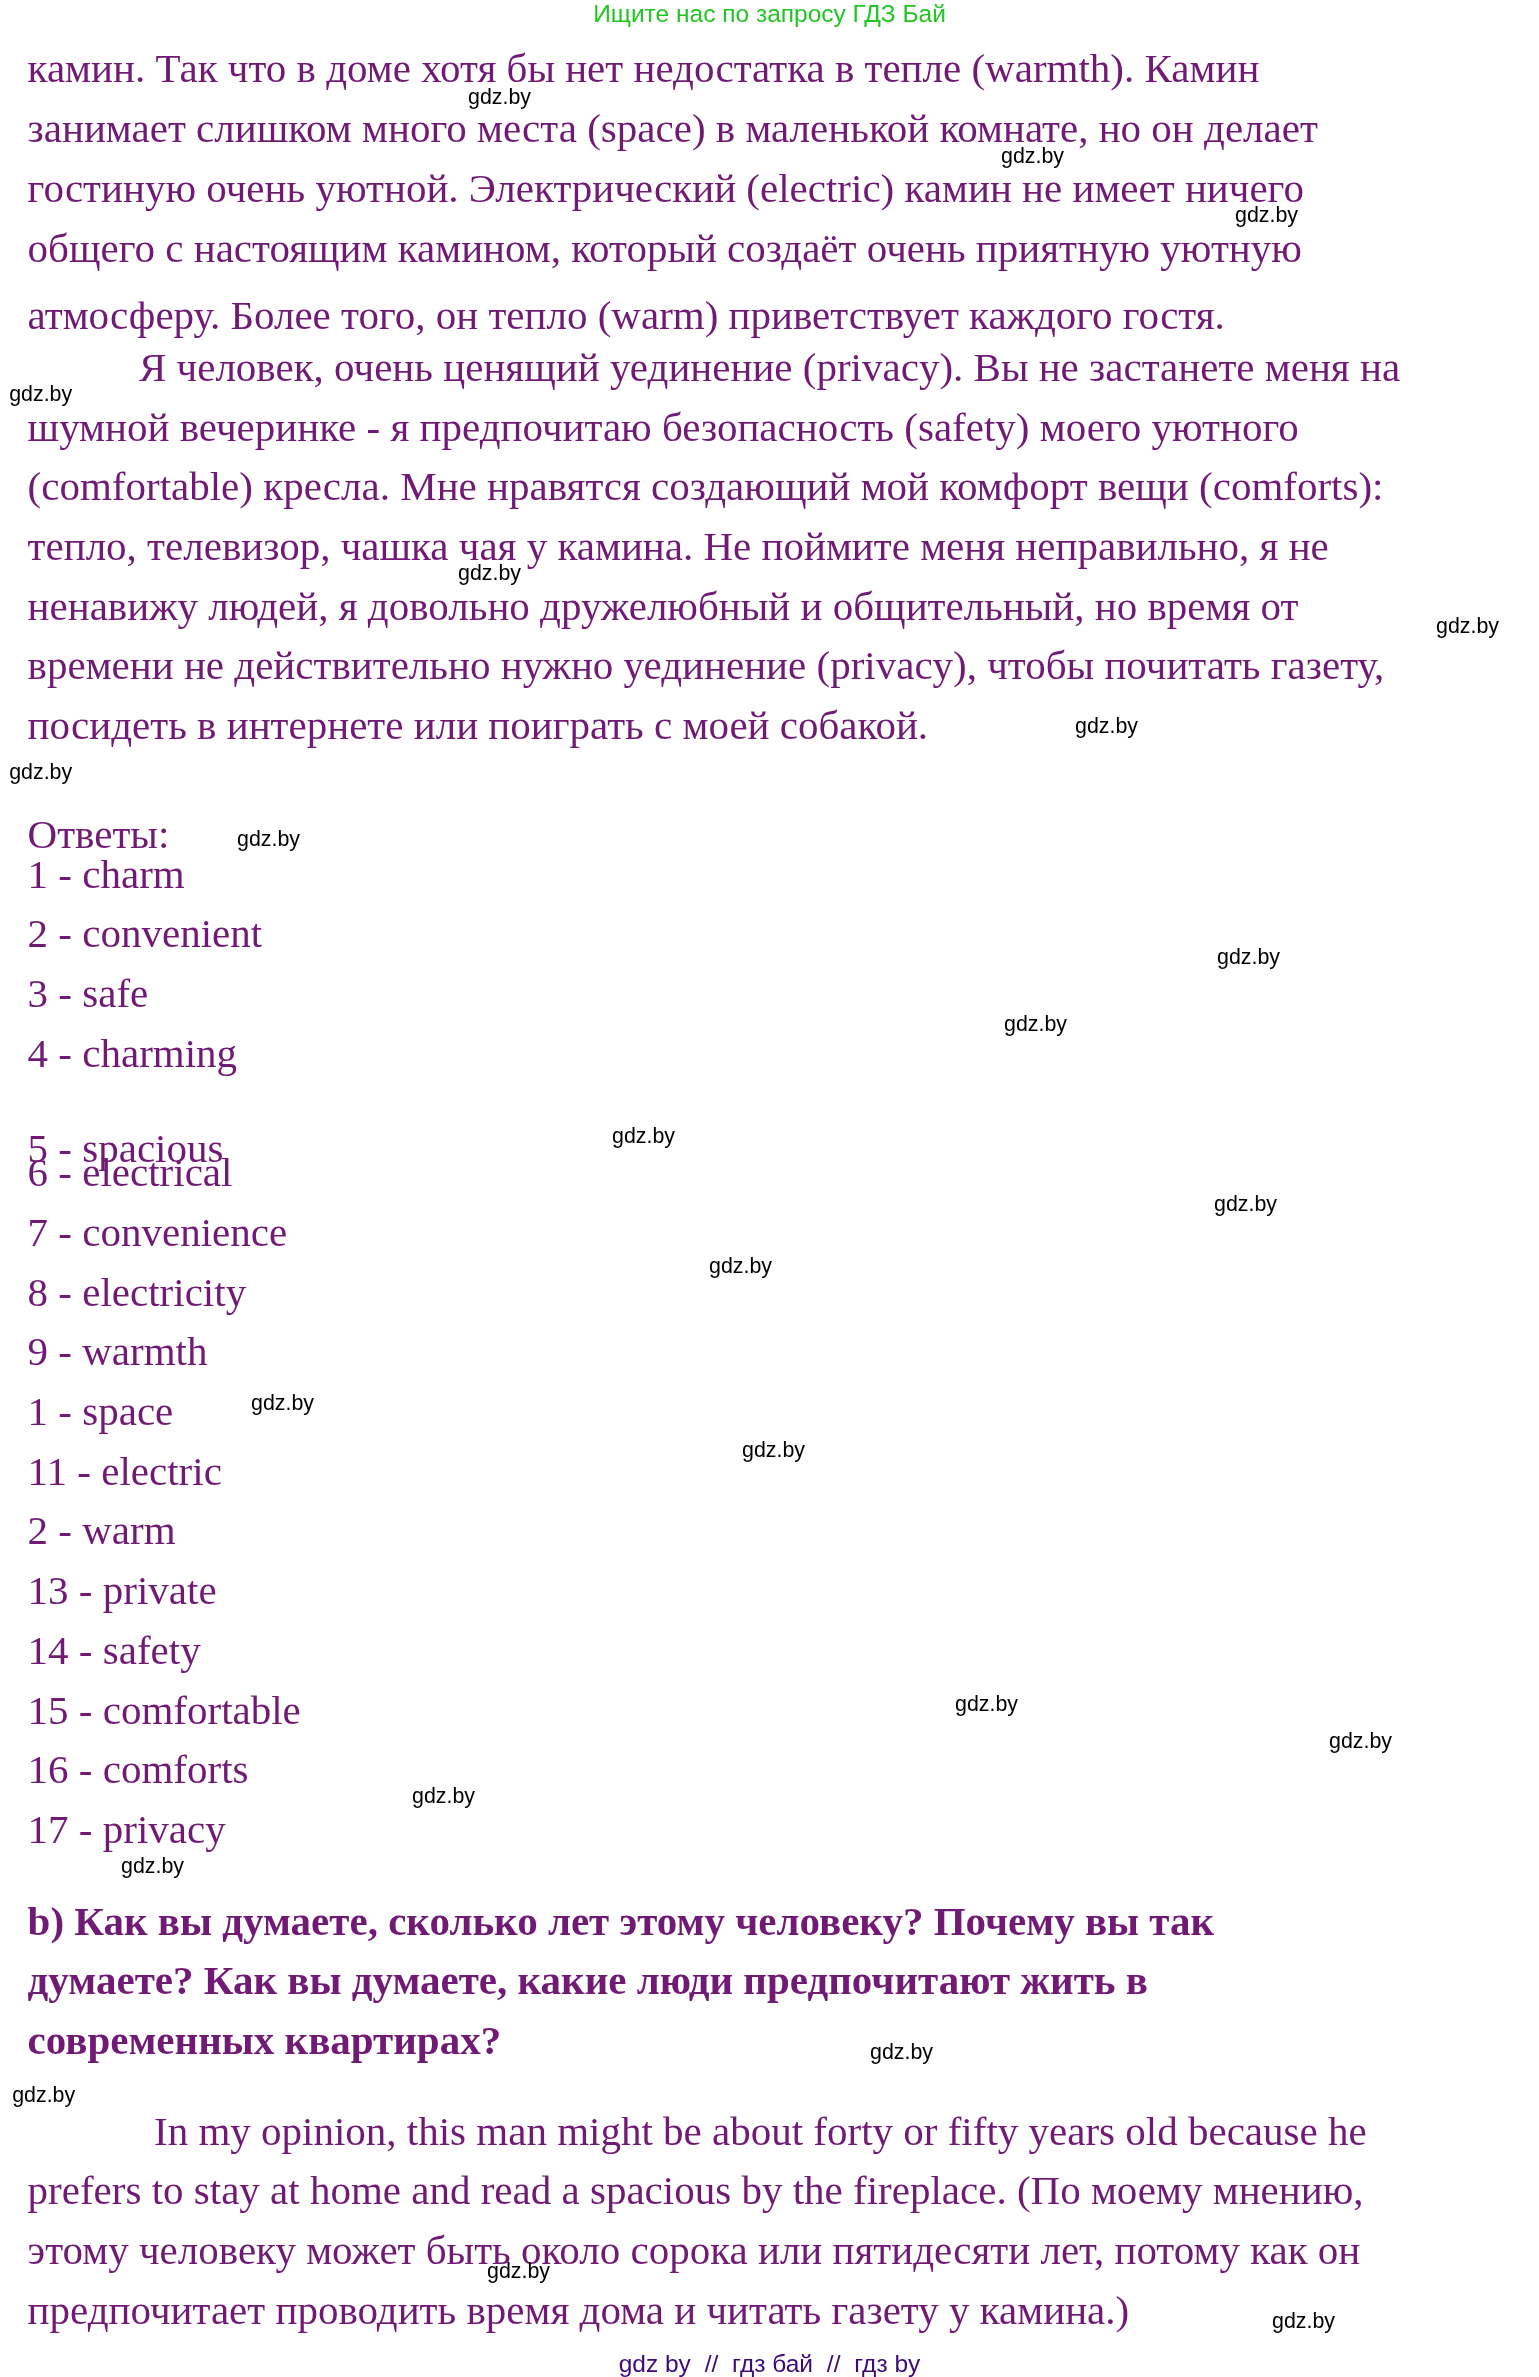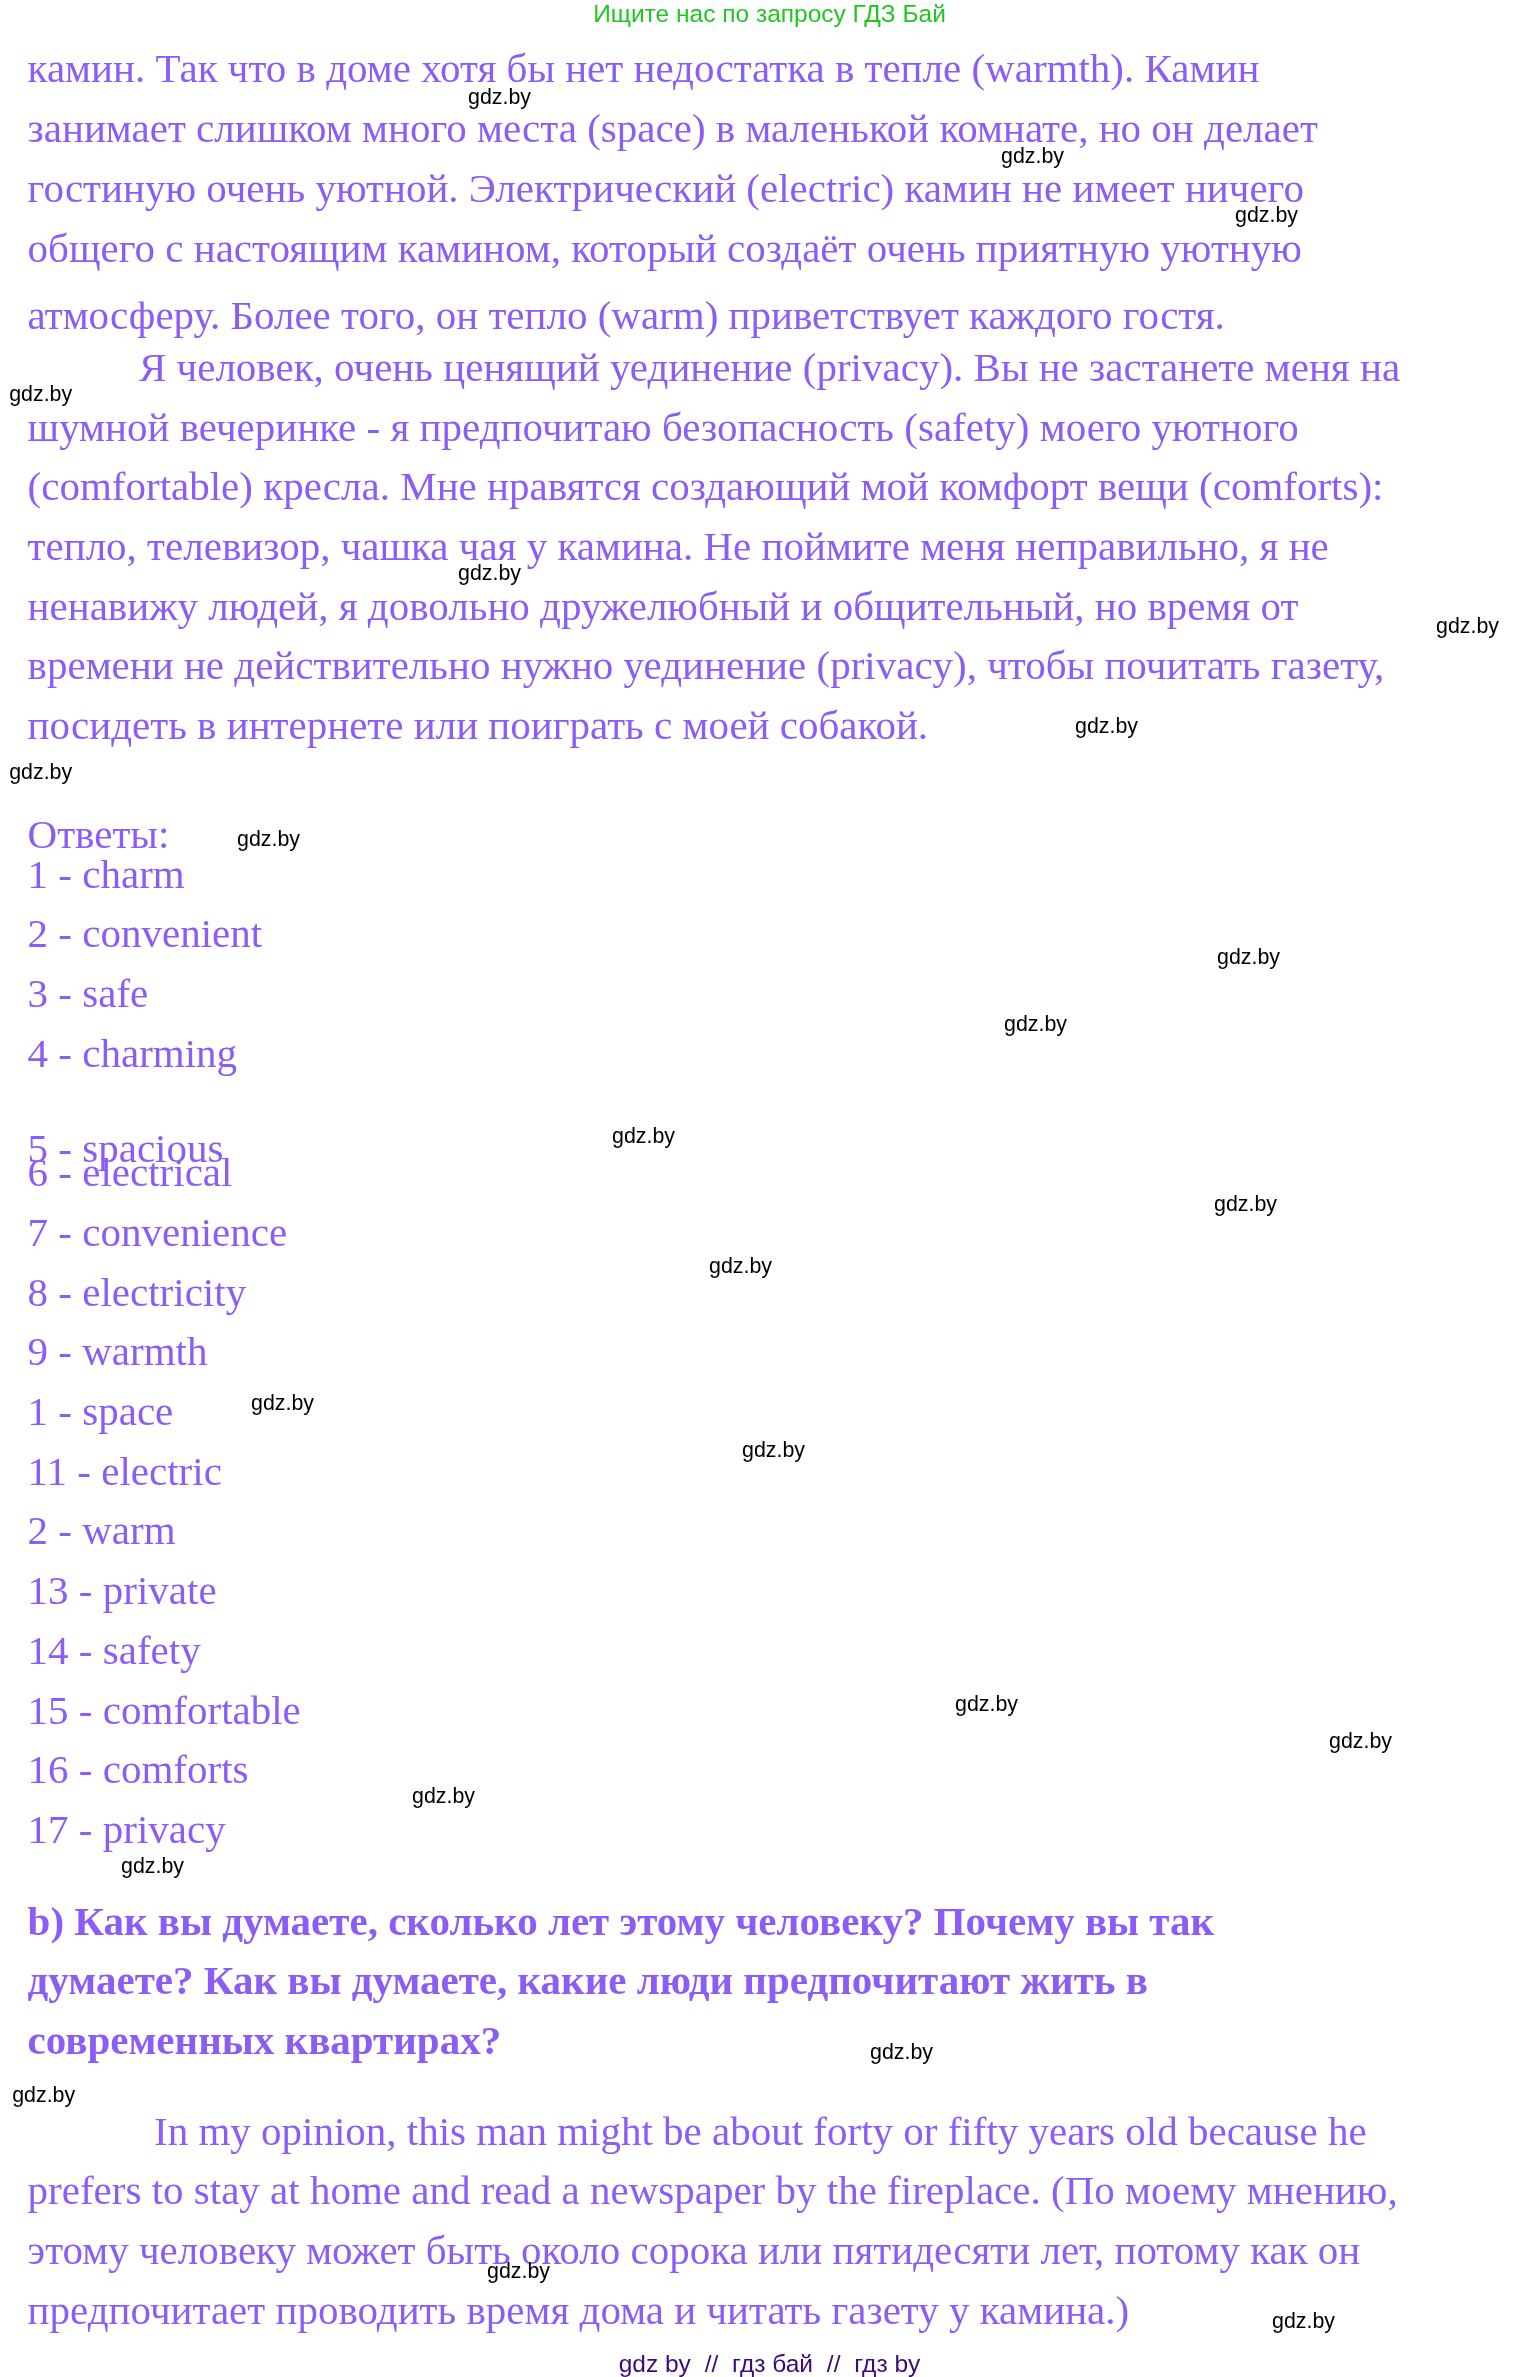--- a/index.html
+++ b/index.html
@@ -1,20 +1,20 @@
 <!DOCTYPE html>
 <html style="font-size:12.2px"><head>
 <meta charset="utf-8">
 <style>
   html, body { margin:0; padding:0; background:#ffffff; }
   body { width:1539px; height:2377px; position:relative; overflow:hidden; }
   .header { position:absolute; top:0; left:0; width:1539px; text-align:center; font-family:"Liberation Sans", sans-serif; font-size:24.5px; color:#22c622; line-height:27.6px; }
   .footer { position:absolute; top:2348px; left:0; width:1539px; text-align:center; font-family:"Liberation Sans", sans-serif; font-size:24.5px; color:#3d0a78; line-height:31px; }
   .footer .sep { margin:0 13.8px; }
-  .line { position:absolute; left:27.6px; font-family:"Liberation Serif", serif; font-size:41px; color:#8b5cf6; white-space:nowrap; line-height:49px; }
+  .line { position:absolute; left:27.6px; font-family:"Liberation Serif", serif; font-size:41px; color:#701a75; white-space:nowrap; line-height:49px; }
   .line.bold { font-weight:bold; }
   .wm { position:absolute; font-family:"Liberation Sans", sans-serif; font-size:21.4px; color:#000; line-height:23px; white-space:nowrap; }
 </style>
 </head>
 <body>
 
 <div class="header">Ищите нас по запросу ГДЗ Бай</div>
 
 <div class="line" style="top:44px">камин. Так что в доме хотя бы нет недостатка в тепле (warmth). Камин</div>
 <div class="line" style="top:104px">занимает слишком много места (space) в маленькой комнате, но он делает</div>
@@ -47,21 +47,21 @@
 <div class="line" style="top:1626px">14 - safety</div>
 <div class="line" style="top:1686px">15 - comfortable</div>
 <div class="line" style="top:1745px">16 - comforts</div>
 <div class="line" style="top:1805px">17 - privacy</div>
 
 <div class="line bold" style="top:1897px">b) Как вы думаете, сколько лет этому человеку? Почему вы так</div>
 <div class="line bold" style="top:1956px">думаете? Как вы думаете, какие люди предпочитают жить в</div>
 <div class="line bold" style="top:2016px">современных квартирах?</div>
 
 <div class="line" style="top:2107px; left:154px">In my opinion, this man might be about forty or fifty years old because he</div>
-<div class="line" style="top:2166px">prefers to stay at home and read a newspaper by the fireplace. (По моему мнению,</div>
+<div class="line" style="top:2166px">prefers to stay at home and read a spacious by the fireplace. (По моему мнению,</div>
 <div class="line" style="top:2226px">этому человеку может быть около сорока или пятидесяти лет, потому как он</div>
 <div class="line" style="top:2286px">предпочитает проводить время дома и читать газету у камина.)</div>
 
 <div class="wm" style="left:468px; top:86px">gdz.by</div>
 <div class="wm" style="left:1001px; top:145px">gdz.by</div>
 <div class="wm" style="left:1235px; top:204px">gdz.by</div>
 <div class="wm" style="left:9.2px; top:383px">gdz.by</div>
 <div class="wm" style="left:458px; top:562px">gdz.by</div>
 <div class="wm" style="left:1436px; top:615px">gdz.by</div>
 <div class="wm" style="left:1075px; top:715px">gdz.by</div>

